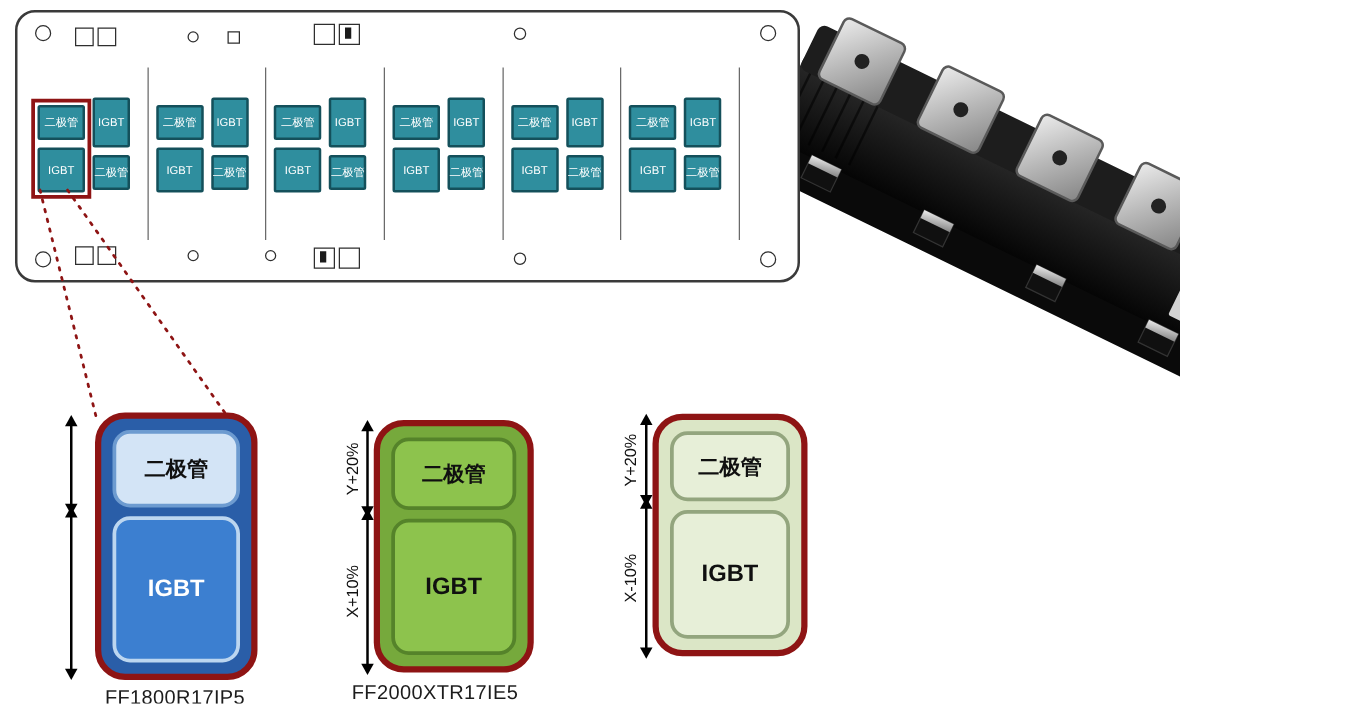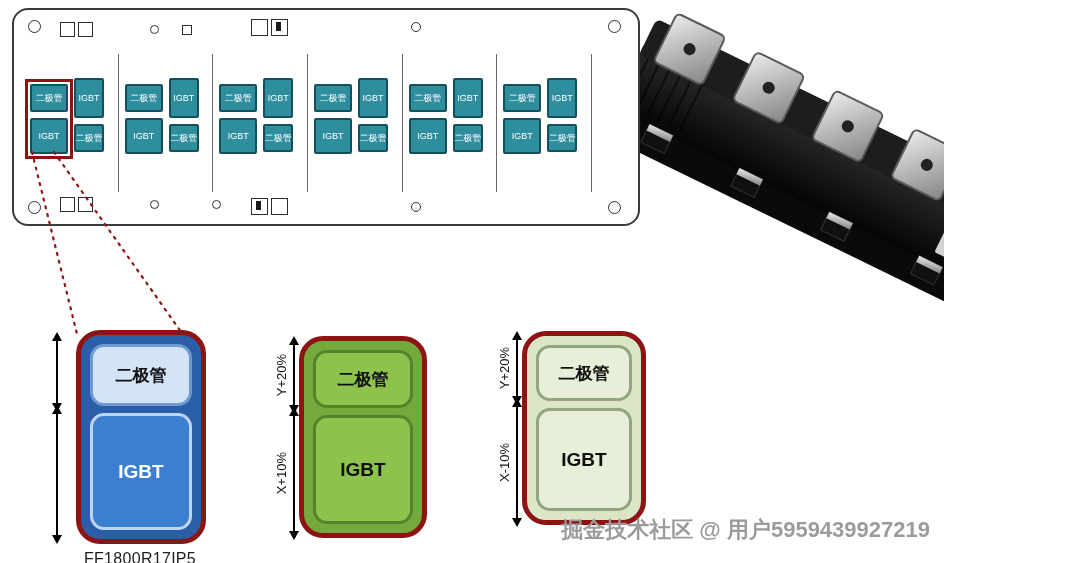--- a/index.html
+++ b/index.html
@@ -221,34 +221,34 @@
       </div>
       <div class="seg" style="flex:1;">
         <span class="vlabel">X+10%</span>
         <div class="varrow"></div>
       </div>
     </div>
     <div class="body" style="left:56px;top:0;width:128px;height:202px;background:#76A93C;">
       <div class="chip green" style="height:58px;">二极管</div>
       <div class="chip green big" style="flex:1;">IGBT</div>
     </div>
+    <div class="part" style="top:210px;">FF2000XTR17IE5</div>
   </div>
 
   <div class="cmp" style="left:466px;top:331px;width:210px;height:240px;">
     <div class="arrowcol" style="left:2px;top:8px;height:180px;width:50px;">
       <div class="seg" style="height:58px;">
         <span class="vlabel">Y+20%</span>
         <div class="varrow"></div>
       </div>
       <div class="seg" style="flex:1;">
         <span class="vlabel">X-10%</span>
         <div class="varrow"></div>
       </div>
     </div>
     <div class="body" style="left:56px;top:0;width:124px;height:194px;background:#DBE6C6;">
       <div class="chip lgreen" style="height:56px;">二极管</div>
       <div class="chip lgreen big" style="flex:1;">IGBT</div>
     </div>
   </div>
 
-  <div class="watermark">掘金技术社区 @ 用户5959439927219</div>
 
 </div>
 
 </body></html>

